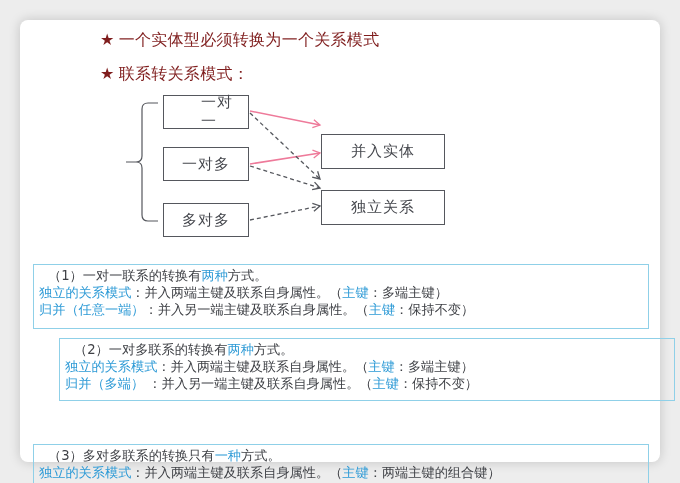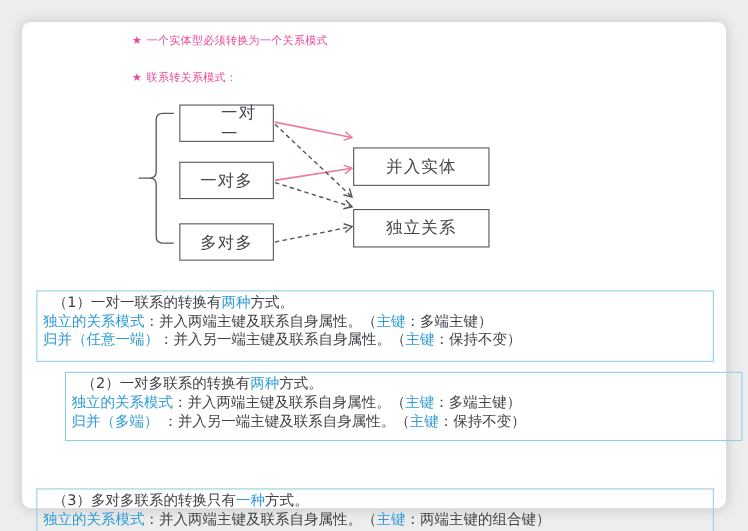--- a/index.html
+++ b/index.html
@@ -16,23 +16,23 @@
       left: 20px;
       top: 20px;
       width: 640px;
       height: 442px;
       background: #ffffff;
       border-radius: 8px;
       box-shadow: 0 0 12px rgba(0,0,0,0.18);
     }
     .heading {
       position: absolute;
-      left: 100px;
-      font-size: 10px;
-      color: #ec4899;
+      left: 80px;
+      font-size: 16px;
+      color: #7f1d1d;
       letter-spacing: 0.3px;
       white-space: nowrap;
     }
     .heading .star { margin-right: 4px; }
     #h1 { top: 10px; }
     #h2 { top: 44px; }
 
     .diagram {
       position: absolute;
       left: 0;

